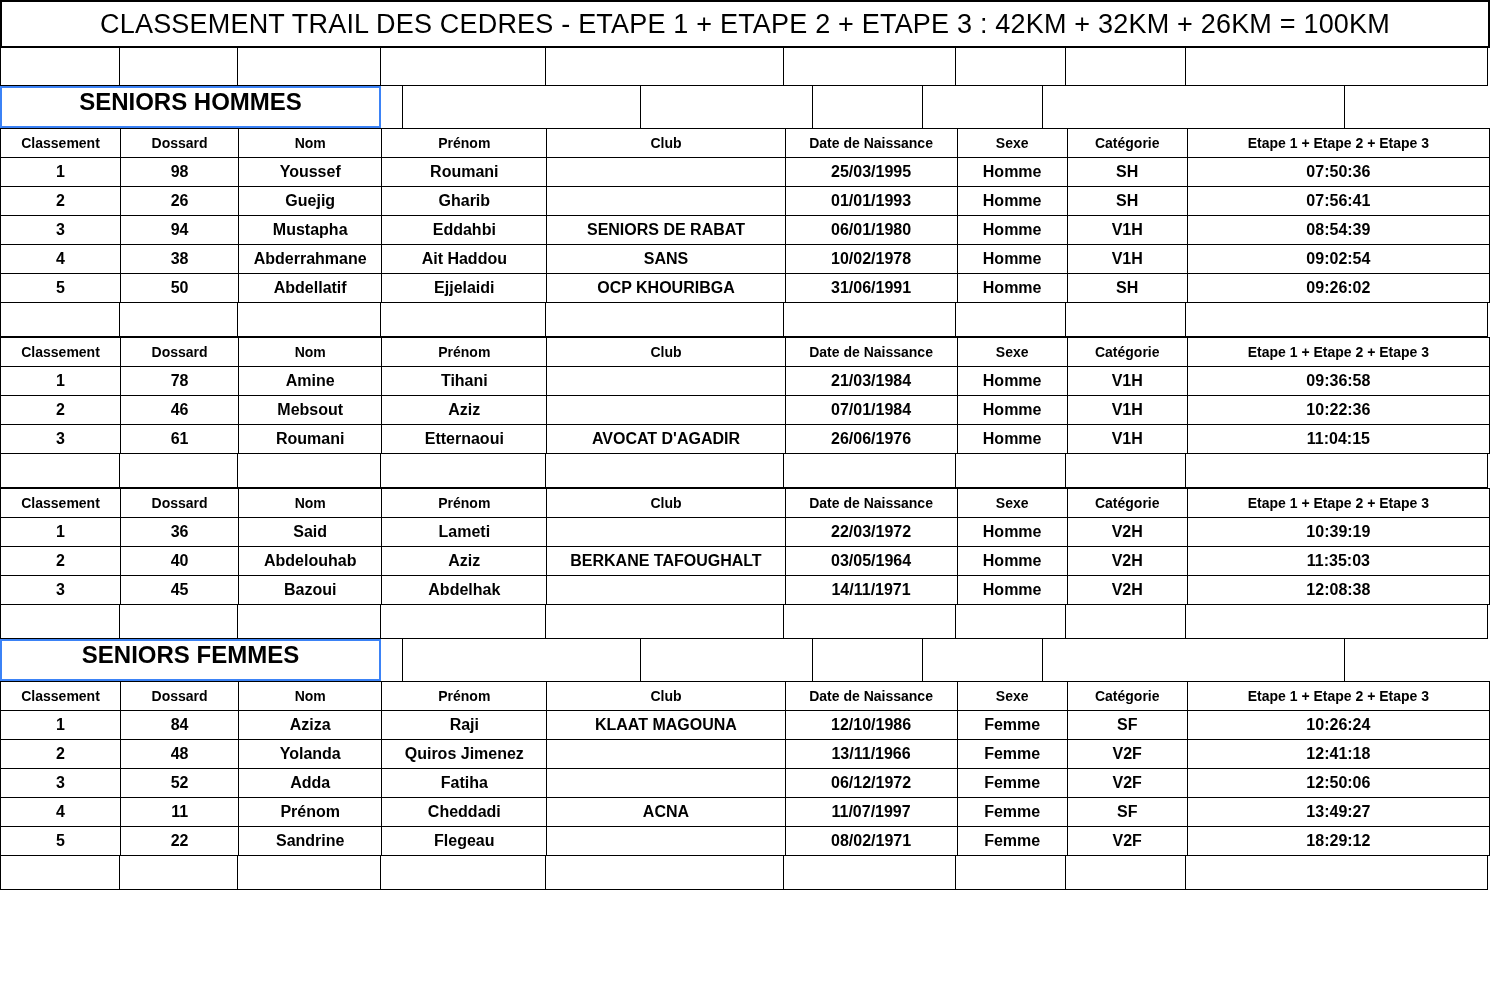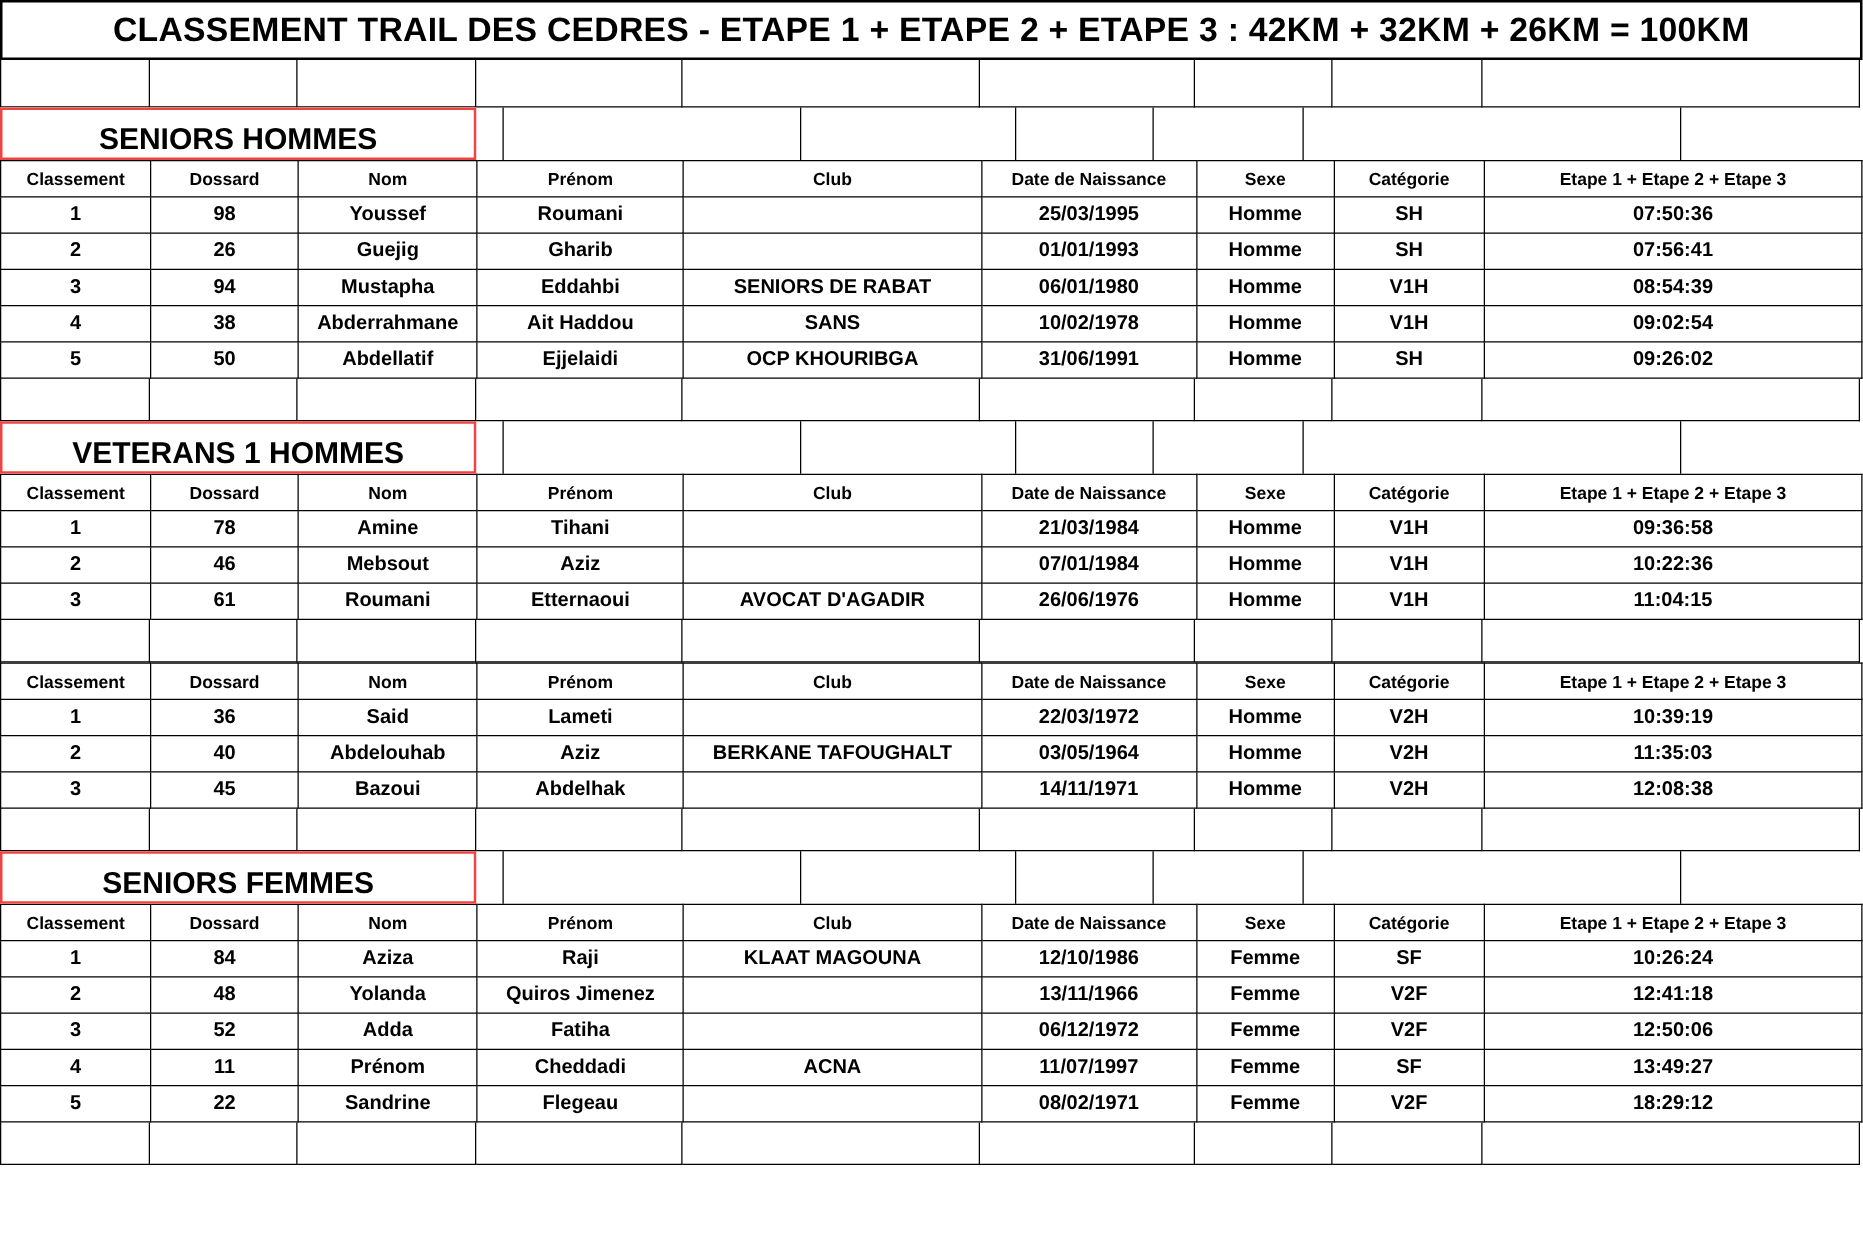--- a/index.html
+++ b/index.html
@@ -22,21 +22,21 @@
   .title-row {
     height: 48px;
     border: 2px solid #000;
     box-sizing: border-box;
     display: flex;
     align-items: center;
     justify-content: center;
   }
   .title-row .title-text {
     font-size: 27px;
-    font-weight: bold;
+    font-weight: normal;
     letter-spacing: 0.2px;
     white-space: nowrap;
   }
   
   .grid-strip {
     display: flex;
     height: 38px;
   }
   .grid-strip > div {
     border-right: 1px solid #000;
@@ -56,24 +56,24 @@
   .c7 { width: 120px; }
   .c8 { width: 302px; }
 
   .section { }
 
   .section-banner {
     display: flex;
   }
   .banner-box {
     height: 42px;
-    border: 2px solid #ef4444;
+    border: 2px solid #3b82f6;
     box-sizing: border-box;
     display: flex;
-    align-items: flex-end;
+    align-items: flex-start;
     justify-content: center;
     width: 381px;          
     background: #fff;
   }
   .banner-box .banner-text {
     font-size: 24px;
     font-weight: bold;
   }
   .banner-rest {
     flex: 1;
@@ -240,23 +240,20 @@
       <div class="c4"></div>
       <div class="c5"></div>
       <div class="c6"></div>
       <div class="c7"></div>
       <div class="c8"></div>
     </div>
   </div>
 
   <div class="section">
     <div class="section-banner">
-      <div class="banner-box">
-        <span class="banner-text">VETERANS 1 HOMMES</span>
-      </div>
       <div class="banner-rest">
         <div style="width:22px"></div>
         <div class="c4"></div>
         <div class="c5"></div>
         <div class="c6"></div>
         <div class="c7"></div>
         <div class="c8"></div>
       </div>
     </div>
     <table class="rank">

